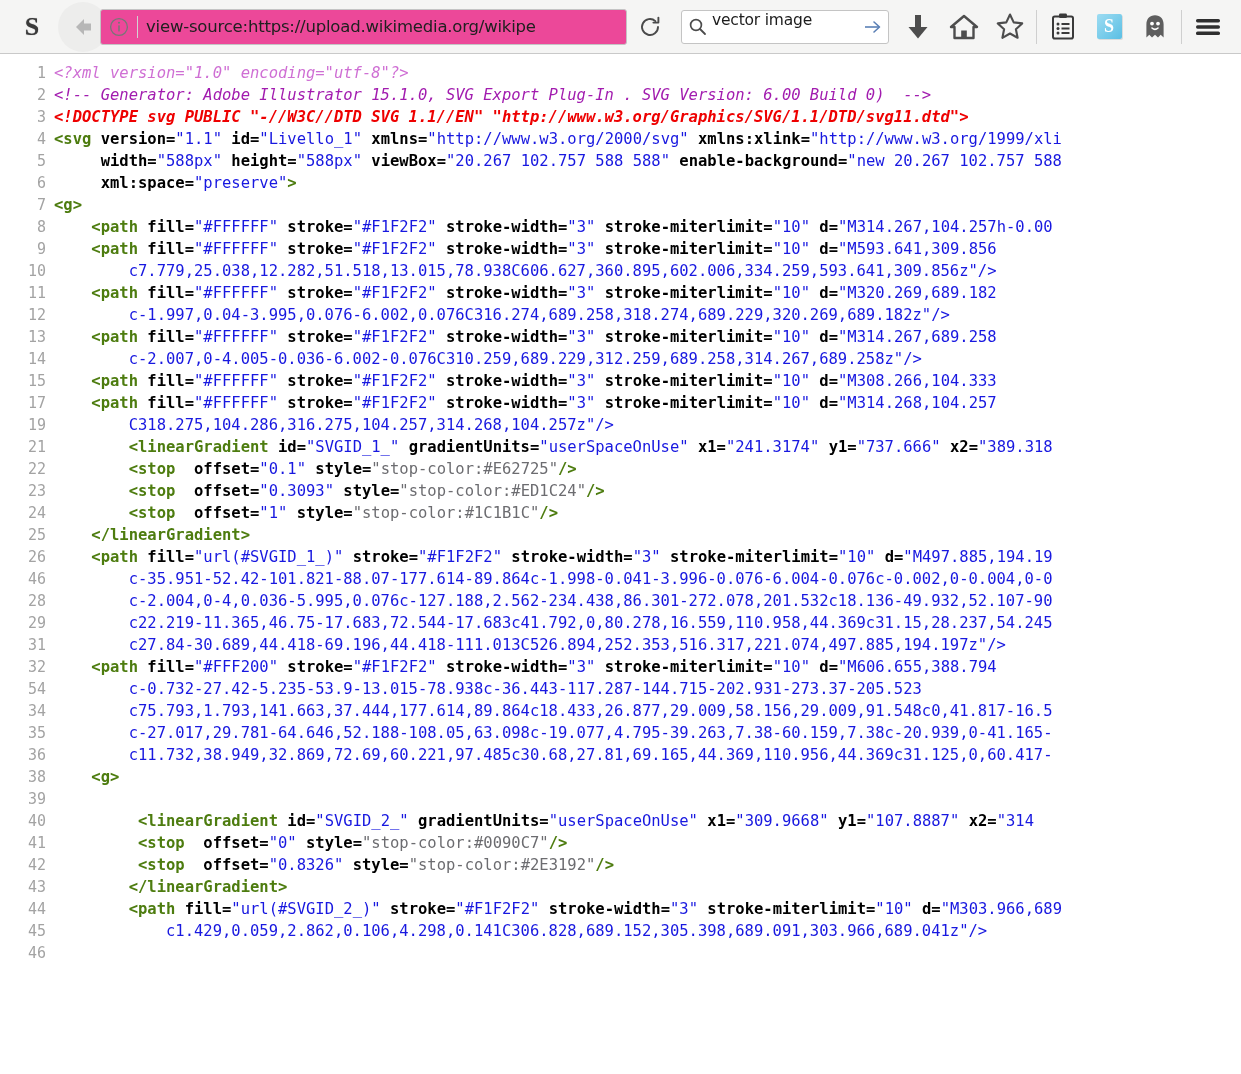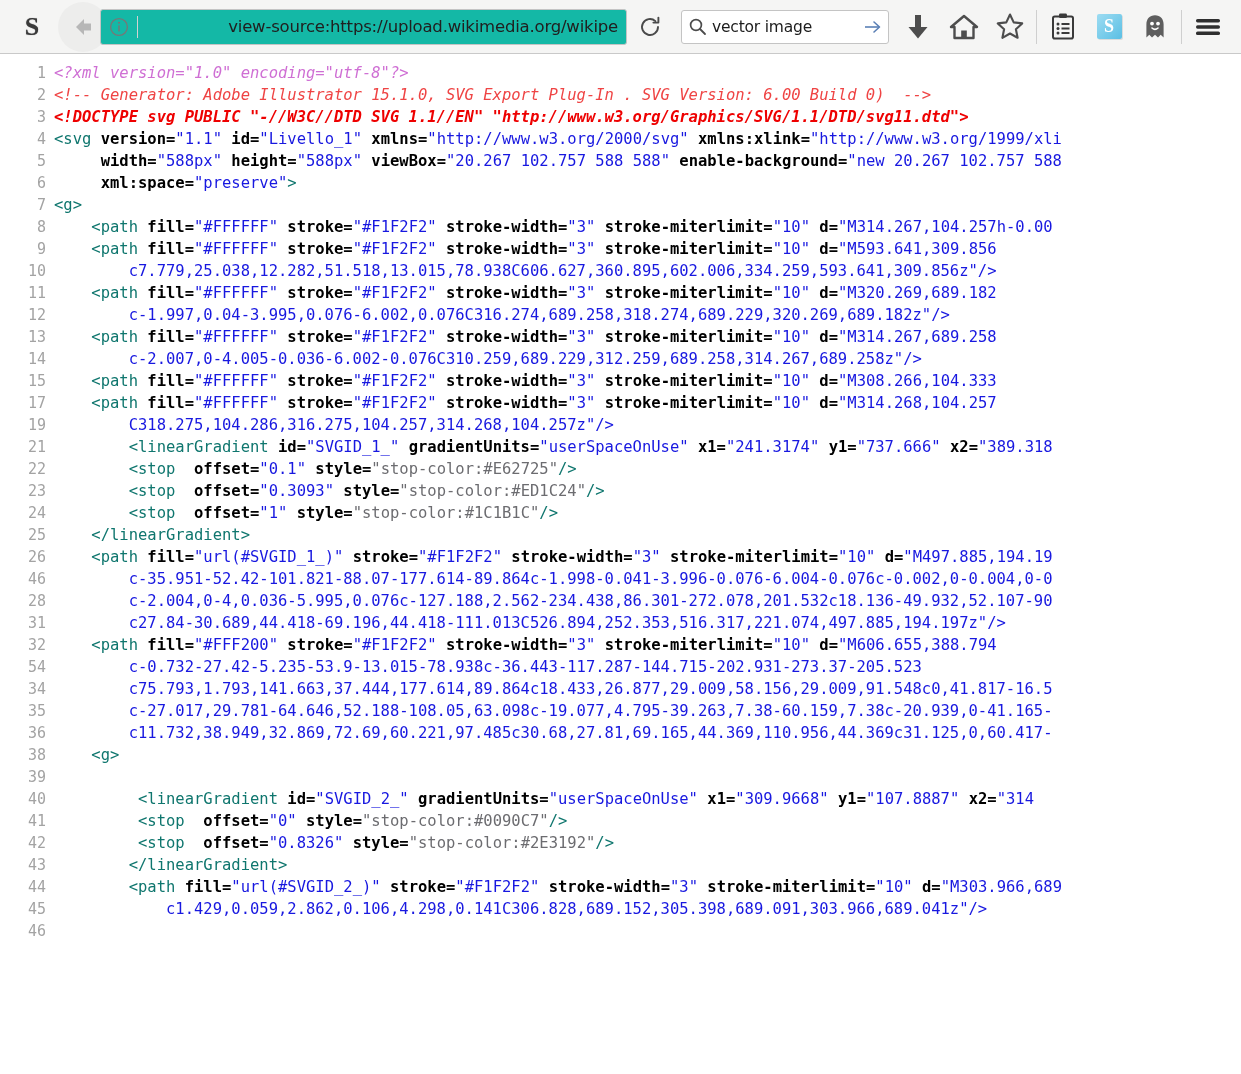--- a/index.html
+++ b/index.html
@@ -48,30 +48,29 @@
     align-items: center;
     justify-content: center;
     flex: 0 0 50px;
     margin-left: 4px;
   }
 
   .urlbar {
     flex: 1 1 auto;
     height: 36px;
     margin-left: -8px;
-    background: #14b8a6;
+    background: #ec4899;
     border: 1px solid #c4c4c4;
     border-radius: 3px;
     display: flex;
     align-items: center;
     max-width: 540px;
     box-sizing: border-box;
     position: relative;
     z-index: 2;
-    text-align: right;
   }
   .urlbar .info-icon {
     width: 36px;
     flex: 0 0 36px;
     display: flex;
     align-items: center;
     justify-content: center;
   }
   .urlbar .sep {
     width: 1px;
@@ -101,21 +100,20 @@
   }
 
   .searchbar {
     flex: 0 0 208px;
     height: 34px;
     margin-left: 10px;
     background: #ffffff;
     border: 1px solid #c4c4c4;
     border-radius: 3px;
     display: flex;
-    align-items: center;
     box-sizing: border-box;
   }
   .searchbar .s-icon {
     width: 30px;
     flex: 0 0 30px;
     display: flex;
     align-items: center;
     justify-content: center;
   }
   .search-text {
@@ -200,23 +198,23 @@
   }
   .ltext {
     flex: 1 1 auto;
     overflow: hidden;
     white-space: pre;
     color: #000000;
   }
 
   
   .t-pi    { color: #cf6fd4; font-style: italic; }
-  .t-cmt   { color: #ef4444; font-style: italic; }
+  .t-cmt   { color: #a21caf; font-style: italic; }
   .t-doct  { color: #ee0000; font-weight: bold; font-style: italic; }
-  .t-tag   { color: #0f766e; font-weight: normal; }
+  .t-tag   { color: #4d7c0f; font-weight: bold; }
   .t-attr  { color: #000000; font-weight: bold; }
   .t-val   { color: #1818e0; }
   .t-plain { color: #000000; }
   .t-style { color: #6c6c70; }
 </style>
 </head>
 <body>
 
 <div class="chrome">
 
@@ -345,20 +343,21 @@
     <div class="code-line"><span class="lnum">17</span><span class="ltext"><span class="t-plain">    </span><span class="t-tag">&lt;path </span><span class="t-attr">fill=</span><span class="t-val">"#FFFFFF"</span><span class="t-plain"> </span><span class="t-attr">stroke=</span><span class="t-val">"#F1F2F2"</span><span class="t-plain"> </span><span class="t-attr">stroke-width=</span><span class="t-val">"3"</span><span class="t-plain"> </span><span class="t-attr">stroke-miterlimit=</span><span class="t-val">"10"</span><span class="t-plain"> </span><span class="t-attr">d=</span><span class="t-val">"M314.268,104.257</span></span></div>
     <div class="code-line"><span class="lnum">19</span><span class="ltext"><span class="t-val">        C318.275,104.286,316.275,104.257,314.268,104.257z"/&gt;</span></span></div>
     <div class="code-line"><span class="lnum">21</span><span class="ltext"><span class="t-plain">        </span><span class="t-tag">&lt;linearGradient </span><span class="t-attr">id=</span><span class="t-val">"SVGID_1_"</span><span class="t-plain"> </span><span class="t-attr">gradientUnits=</span><span class="t-val">"userSpaceOnUse"</span><span class="t-plain"> </span><span class="t-attr">x1=</span><span class="t-val">"241.3174"</span><span class="t-plain"> </span><span class="t-attr">y1=</span><span class="t-val">"737.666"</span><span class="t-plain"> </span><span class="t-attr">x2=</span><span class="t-val">"389.318</span></span></div>
     <div class="code-line"><span class="lnum">22</span><span class="ltext"><span class="t-plain">        </span><span class="t-tag">&lt;stop </span><span class="t-plain"> </span><span class="t-attr">offset=</span><span class="t-val">"0.1"</span><span class="t-plain"> </span><span class="t-attr">style=</span><span class="t-style">"stop-color:#E62725"</span><span class="t-tag">/&gt;</span></span></div>
     <div class="code-line"><span class="lnum">23</span><span class="ltext"><span class="t-plain">        </span><span class="t-tag">&lt;stop </span><span class="t-plain"> </span><span class="t-attr">offset=</span><span class="t-val">"0.3093"</span><span class="t-plain"> </span><span class="t-attr">style=</span><span class="t-style">"stop-color:#ED1C24"</span><span class="t-tag">/&gt;</span></span></div>
     <div class="code-line"><span class="lnum">24</span><span class="ltext"><span class="t-plain">        </span><span class="t-tag">&lt;stop </span><span class="t-plain"> </span><span class="t-attr">offset=</span><span class="t-val">"1"</span><span class="t-plain"> </span><span class="t-attr">style=</span><span class="t-style">"stop-color:#1C1B1C"</span><span class="t-tag">/&gt;</span></span></div>
     <div class="code-line"><span class="lnum">25</span><span class="ltext"><span class="t-plain">    </span><span class="t-tag">&lt;/linearGradient&gt;</span></span></div>
     <div class="code-line"><span class="lnum">26</span><span class="ltext"><span class="t-plain">    </span><span class="t-tag">&lt;path </span><span class="t-attr">fill=</span><span class="t-val">"url(#SVGID_1_)"</span><span class="t-plain"> </span><span class="t-attr">stroke=</span><span class="t-val">"#F1F2F2"</span><span class="t-plain"> </span><span class="t-attr">stroke-width=</span><span class="t-val">"3"</span><span class="t-plain"> </span><span class="t-attr">stroke-miterlimit=</span><span class="t-val">"10"</span><span class="t-plain"> </span><span class="t-attr">d=</span><span class="t-val">"M497.885,194.19</span></span></div>
     <div class="code-line"><span class="lnum">46</span><span class="ltext"><span class="t-val">        c-35.951-52.42-101.821-88.07-177.614-89.864c-1.998-0.041-3.996-0.076-6.004-0.076c-0.002,0-0.004,0-0</span></span></div>
     <div class="code-line"><span class="lnum">28</span><span class="ltext"><span class="t-val">        c-2.004,0-4,0.036-5.995,0.076c-127.188,2.562-234.438,86.301-272.078,201.532c18.136-49.932,52.107-90</span></span></div>
+    <div class="code-line"><span class="lnum">29</span><span class="ltext"><span class="t-val">        c22.219-11.365,46.75-17.683,72.544-17.683c41.792,0,80.278,16.559,110.958,44.369c31.15,28.237,54.245</span></span></div>
     <div class="code-line"><span class="lnum">31</span><span class="ltext"><span class="t-val">        c27.84-30.689,44.418-69.196,44.418-111.013C526.894,252.353,516.317,221.074,497.885,194.197z"/&gt;</span></span></div>
     <div class="code-line"><span class="lnum">32</span><span class="ltext"><span class="t-plain">    </span><span class="t-tag">&lt;path </span><span class="t-attr">fill=</span><span class="t-val">"#FFF200"</span><span class="t-plain"> </span><span class="t-attr">stroke=</span><span class="t-val">"#F1F2F2"</span><span class="t-plain"> </span><span class="t-attr">stroke-width=</span><span class="t-val">"3"</span><span class="t-plain"> </span><span class="t-attr">stroke-miterlimit=</span><span class="t-val">"10"</span><span class="t-plain"> </span><span class="t-attr">d=</span><span class="t-val">"M606.655,388.794</span></span></div>
     <div class="code-line"><span class="lnum">54</span><span class="ltext"><span class="t-val">        c-0.732-27.42-5.235-53.9-13.015-78.938c-36.443-117.287-144.715-202.931-273.37-205.523</span></span></div>
     <div class="code-line"><span class="lnum">34</span><span class="ltext"><span class="t-val">        c75.793,1.793,141.663,37.444,177.614,89.864c18.433,26.877,29.009,58.156,29.009,91.548c0,41.817-16.5</span></span></div>
     <div class="code-line"><span class="lnum">35</span><span class="ltext"><span class="t-val">        c-27.017,29.781-64.646,52.188-108.05,63.098c-19.077,4.795-39.263,7.38-60.159,7.38c-20.939,0-41.165-</span></span></div>
     <div class="code-line"><span class="lnum">36</span><span class="ltext"><span class="t-val">        c11.732,38.949,32.869,72.69,60.221,97.485c30.68,27.81,69.165,44.369,110.956,44.369c31.125,0,60.417-</span></span></div>
     <div class="code-line"><span class="lnum">38</span><span class="ltext"><span class="t-plain">    </span><span class="t-tag">&lt;g&gt;</span></span></div>
     <div class="code-line"><span class="lnum">39</span><span class="ltext"></span></div>
     <div class="code-line"><span class="lnum">40</span><span class="ltext"><span class="t-plain">         </span><span class="t-tag">&lt;linearGradient </span><span class="t-attr">id=</span><span class="t-val">"SVGID_2_"</span><span class="t-plain"> </span><span class="t-attr">gradientUnits=</span><span class="t-val">"userSpaceOnUse"</span><span class="t-plain"> </span><span class="t-attr">x1=</span><span class="t-val">"309.9668"</span><span class="t-plain"> </span><span class="t-attr">y1=</span><span class="t-val">"107.8887"</span><span class="t-plain"> </span><span class="t-attr">x2=</span><span class="t-val">"314</span></span></div>
     <div class="code-line"><span class="lnum">41</span><span class="ltext"><span class="t-plain">         </span><span class="t-tag">&lt;stop </span><span class="t-plain"> </span><span class="t-attr">offset=</span><span class="t-val">"0"</span><span class="t-plain"> </span><span class="t-attr">style=</span><span class="t-style">"stop-color:#0090C7"</span><span class="t-tag">/&gt;</span></span></div>

